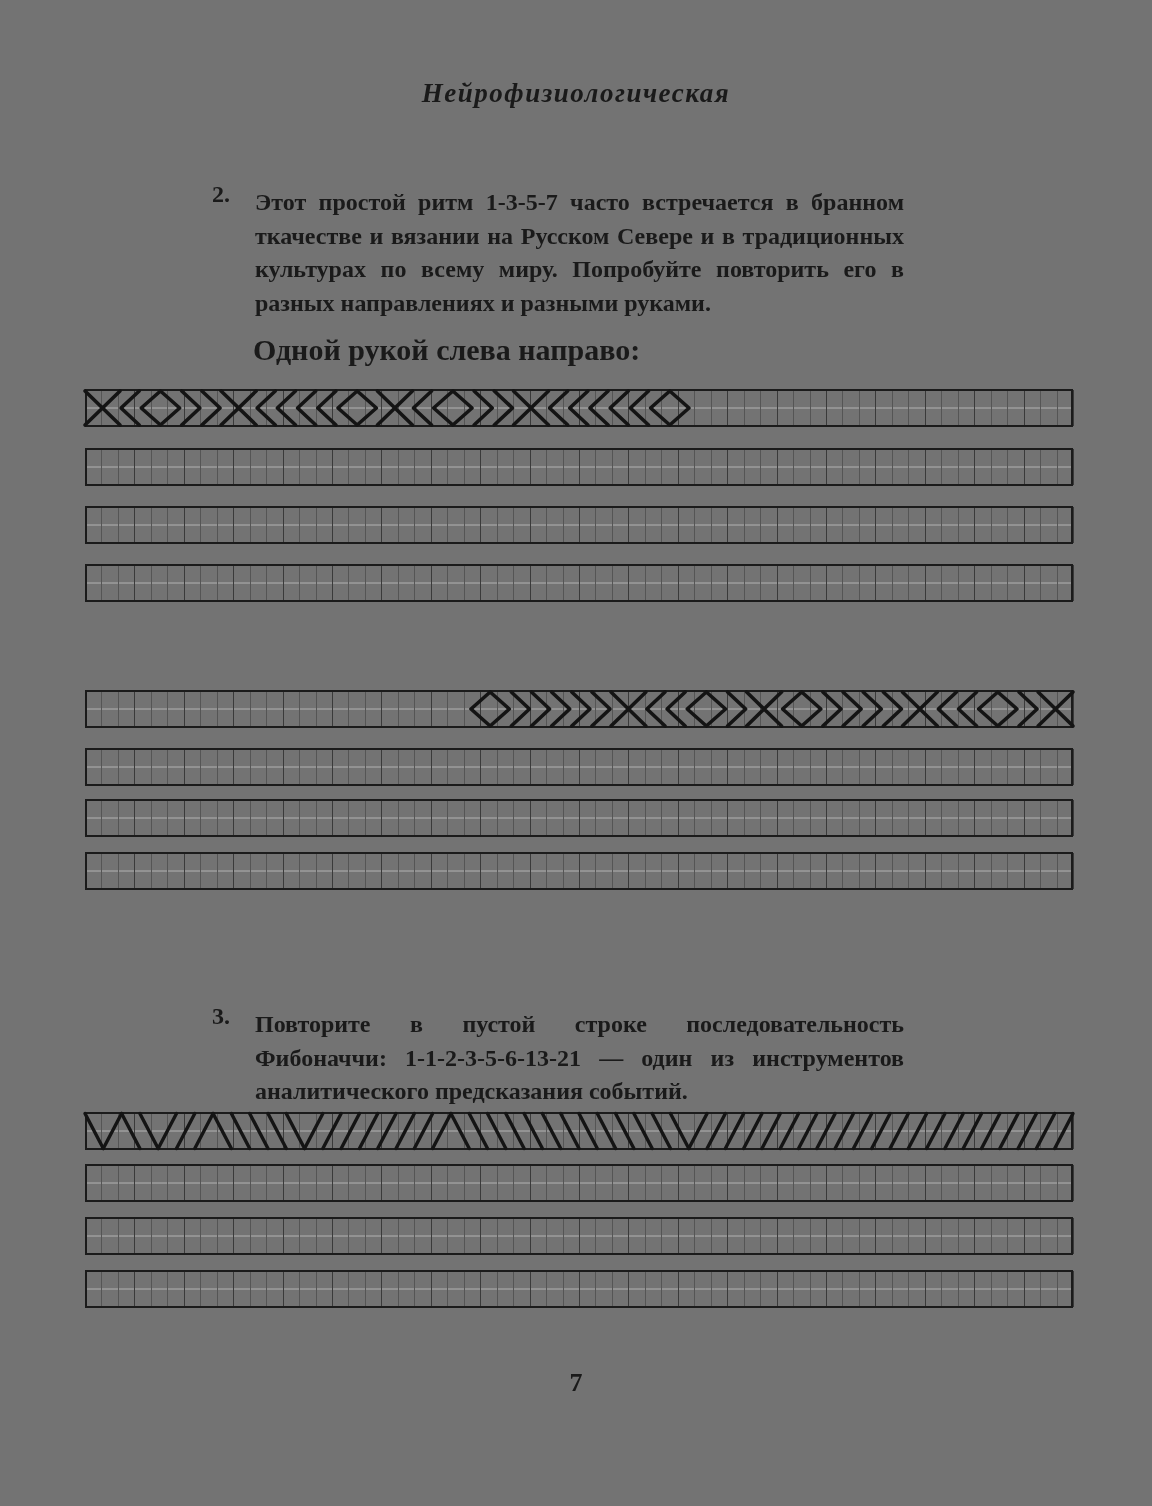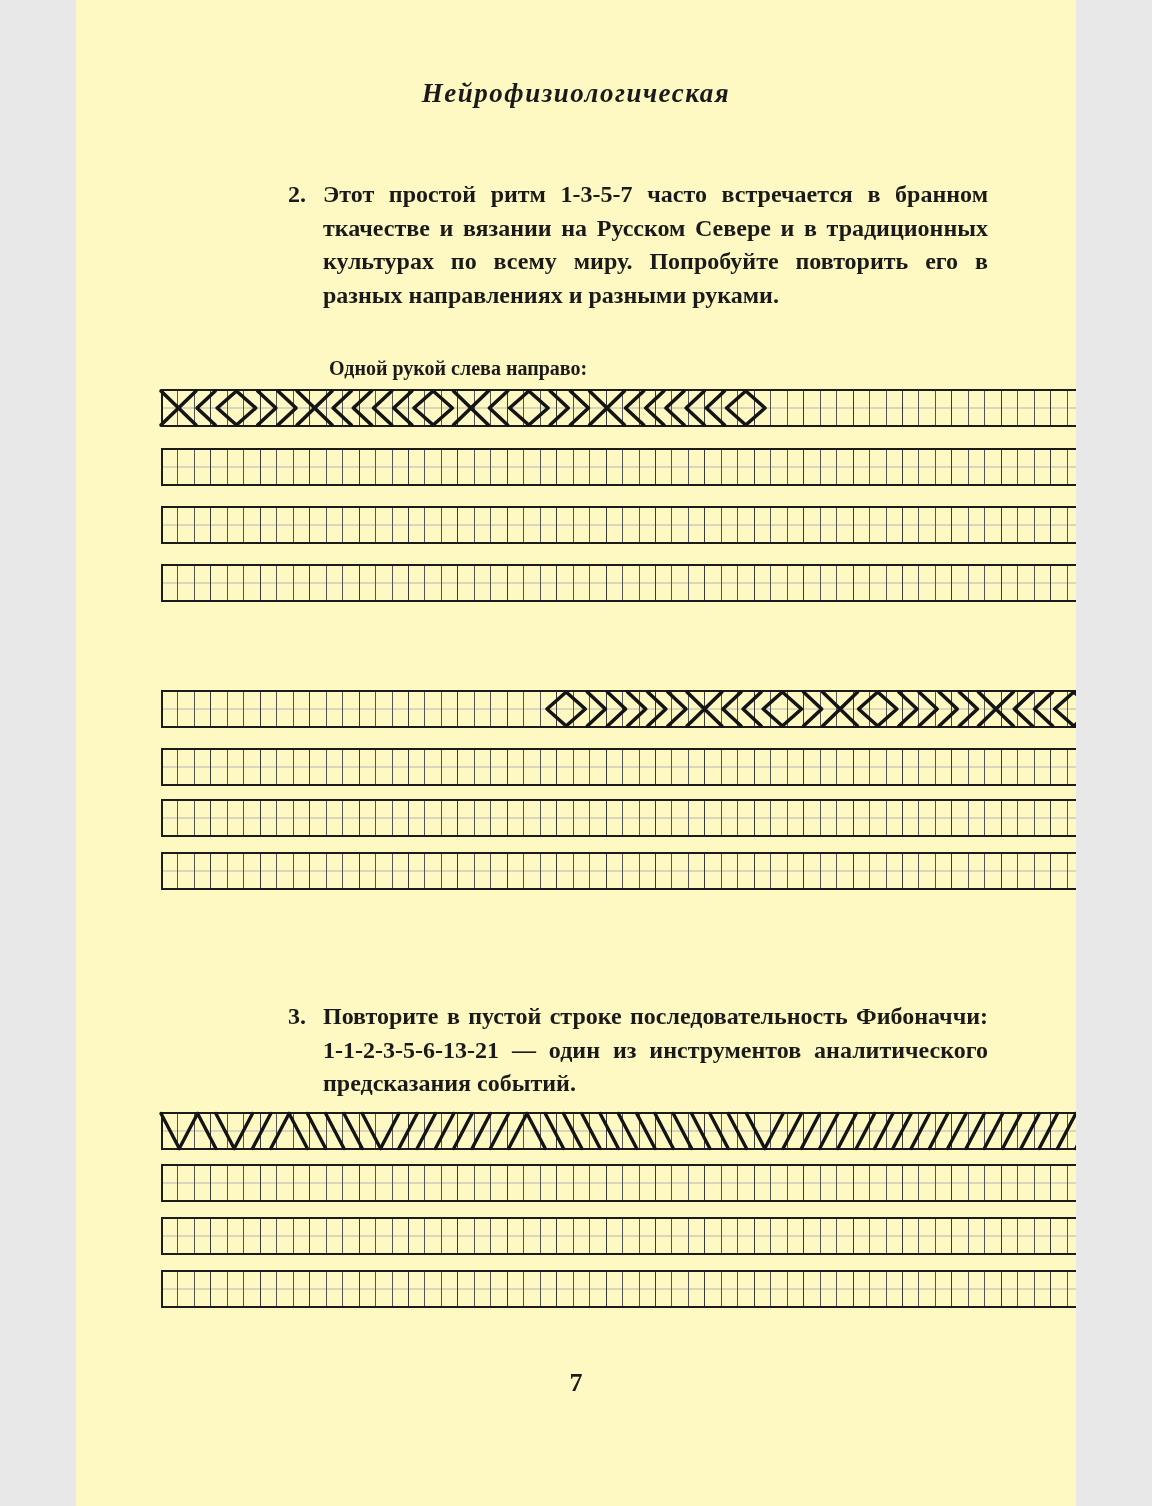--- a/index.html
+++ b/index.html
@@ -1,32 +1,32 @@
 <!DOCTYPE html>
 <html><head>
 <meta charset="utf-8">
 <style>
   html,body{margin:0;padding:0;background:#e8e8e8;}
   .page{
-    position:relative;width:1000px;height:1506px;background:#fef9c3;
+    position:relative;width:1152px;height:1506px;background:#737373;
     font-family:"Liberation Serif", serif;color:#1a1a1a;overflow:hidden;
     margin:0 auto;
   }
   .title{
     position:absolute;top:78px;left:0;width:100%;text-align:center;
     font-style:italic;font-weight:bold;font-size:27px;letter-spacing:1.5px;
   }
   .exercise{
     position:absolute;left:212px;width:700px;display:flex;
     font-weight:bold;font-size:24px;line-height:33.5px;
   }
   .exercise .num{flex:0 0 auto;margin-right:17px;}
-  .exercise p{margin:0;text-align:justify;text-align-last:left;}
+  .exercise p{margin:8px;text-align:justify;text-align-last:left;}
   .sublabel{
-    position:absolute;left:253px;font-weight:bold;font-size:20px;margin-top:24px;
+    position:absolute;left:253px;font-weight:bold;font-size:30px;
   }
   .pagenum{
     position:absolute;top:1368px;left:0;width:100%;text-align:center;
     font-weight:bold;font-size:26px;
   }
   .band{position:absolute;overflow:visible;}
 </style>
 </head>
 <body>
 

